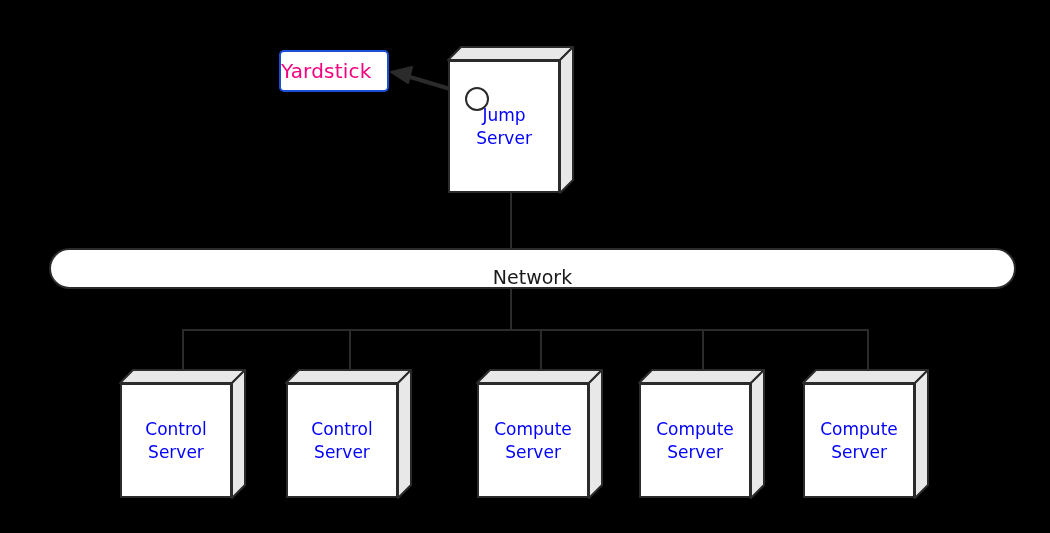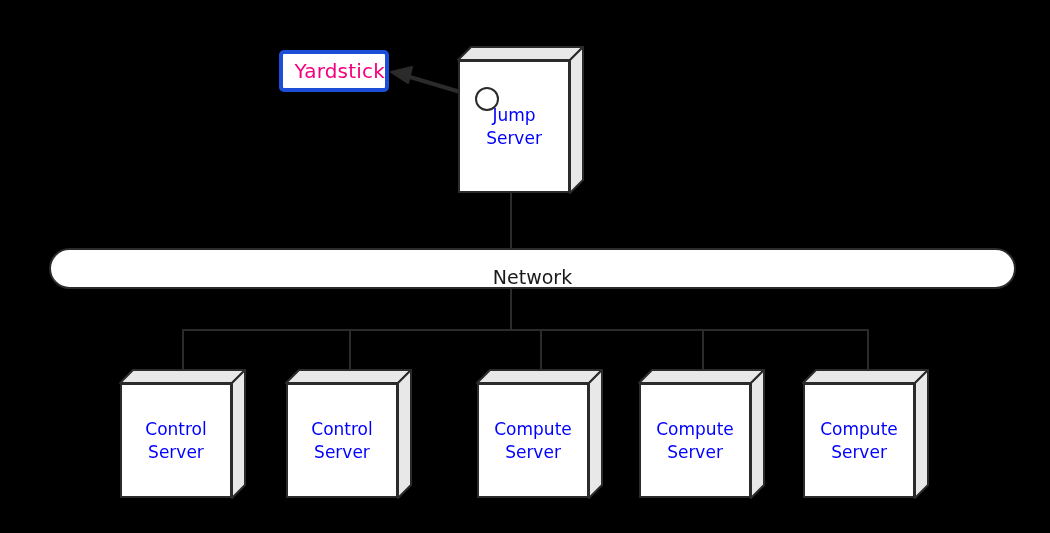--- a/index.html
+++ b/index.html
@@ -23,25 +23,25 @@
     width: 1050px;
     height: 533px;
     pointer-events: none;
   }
 
   
   .label-box {
     position: absolute;
     box-sizing: border-box;
     background: #ffffff;
-    border: 4px solid #1d4ed8;
+    border: 2px solid #1d4ed8;
     border-radius: 5px;
     display: flex;
     align-items: center;
-    justify-content: flex-end;
+    justify-content: flex-start;
   }
   .label-box .label-text {
     font-size: 20px;
     letter-spacing: 0.2px;
     line-height: 1;
     white-space: nowrap;
   }
 
   
   .node3d {
@@ -126,21 +126,21 @@
     <g>
       <line id="wire-yardstick" x1="467" y1="94" x2="400" y2="74" stroke="#2b2b2b" stroke-width="4" stroke-linecap="round"></line>
       <polygon id="wire-yardstick-head" points="391,72 412,67 408,83" fill="#2b2b2b" stroke="#2b2b2b" stroke-width="2" stroke-linejoin="round"></polygon>
     </g>
   </svg>
 
   <div class="label-box" id="yardstick-box" style="left: 279px; top: 50px; width: 110px; height: 42px;">
     <span class="label-text" style="color: rgb(245, 0, 127);">Yardstick</span>
   </div>
 
-  <div class="node3d" id="jump-server" style="left: 456px; top: 45px; width: 129px; height: 150px;">
+  <div class="node3d" id="jump-server" style="left: 446px; top: 45px; width: 129px; height: 150px;">
     <svg class="face-top" width="129" height="17" style="left: 0px; top: 0px;">
         <polygon points="2,15 15,2 127,2 114,15" fill="#e8e8e8" stroke="#2b2b2b" stroke-width="2" stroke-linejoin="round"></polygon>
       </svg>
     <svg class="face-side" width="17" height="150" style="left: 112px; top: 0px;">
         <polygon points="2,15 15,2 15,135 2,148" fill="#e8e8e8" stroke="#2b2b2b" stroke-width="2" stroke-linejoin="round"></polygon>
       </svg>
     <div class="face-front" style="left: 2px; top: 15px; width: 112px; height: 133px;">
       <span class="node-label">
         <span>Jump</span><br>
         <span>Server</span>

